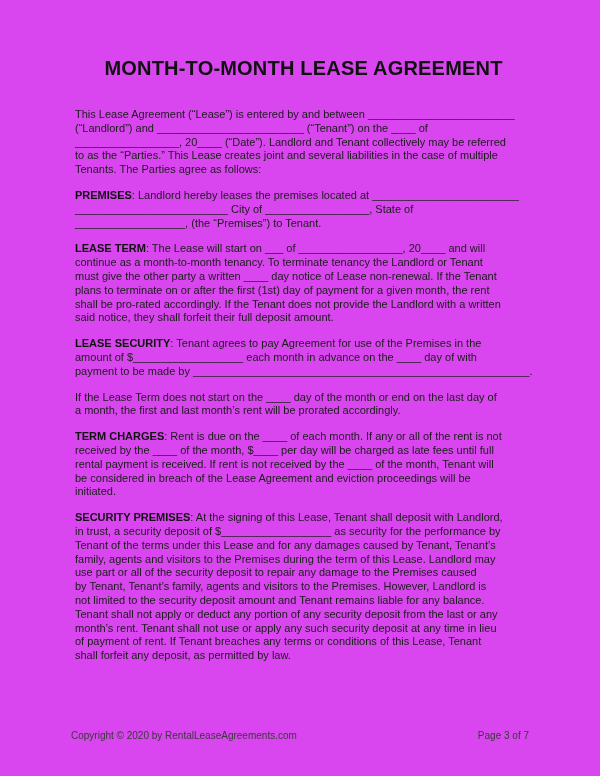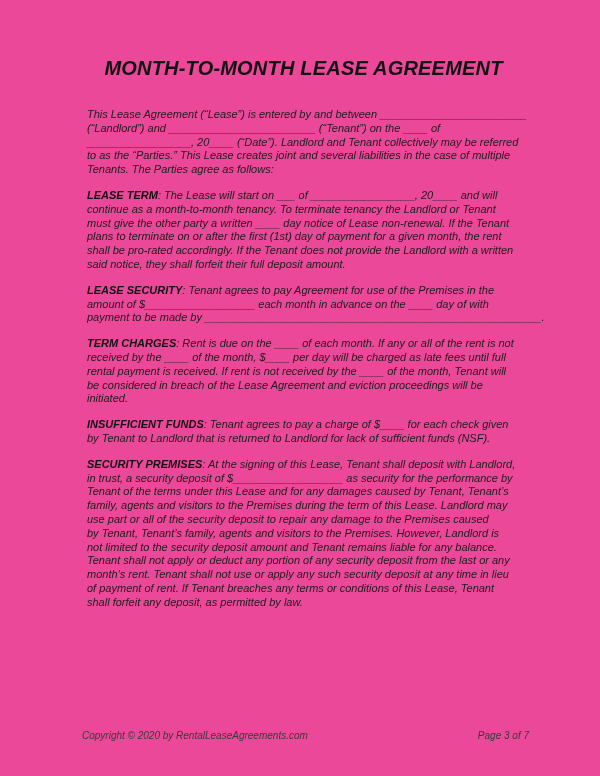--- a/index.html
+++ b/index.html
@@ -8,47 +8,46 @@
     background: #ffffff;
     font-family: "Liberation Sans", sans-serif;
     color: #1c1c1c;
     position: relative;
     overflow: hidden;
   }
   .page {
     position: absolute; inset: 0;
     padding: 0 64px 0 71px;
     box-sizing: border-box;
-    background: #ec4899;
-    font-style: italic;
+    background: #d946ef;
   }
   .doc-title {
     margin: 56px 0 0 0;
     text-align: center;
     font-size: 20px;
     line-height: 24px;
     font-weight: 700;
     color: #111111;
     letter-spacing: 0.2px;
   }
   .content {
     margin-top: 28px;
     width: 474px;
   }
   .para {
-    margin: 0 0 12px 16px;
+    margin: 0 0 12px 4px;
     font-size: 11px;
     line-height: 13.8px;
     white-space: pre-line;
   }
   .heading { font-weight: 700; color: #111111; }
   .lines { white-space: pre-line; }
   .footer {
     position: absolute;
-    left: 82px; right: 71px; top: 730px;
+    left: 71px; right: 71px; top: 730px;
     display: flex;
     justify-content: space-between;
     align-items: baseline;
     font-size: 10px;
     color: #3a3a3a;
   }
 </style>
 </head>
 <body>
 
@@ -57,41 +56,44 @@
   <h1 class="doc-title">MONTH-TO-MONTH LEASE AGREEMENT</h1>
 
   <div class="content">
 
     <p class="para"><span class="lines">This Lease Agreement (“Lease”) is entered by and between ________________________
 (“Landlord”) and ________________________ (“Tenant”) on the ____ of
 _________________, 20____ (“Date”). Landlord and Tenant collectively may be referred
 to as the “Parties.” This Lease creates joint and several liabilities in the case of multiple
 Tenants. The Parties agree as follows:</span></p>
 
+    <p class="para"><strong class="heading">PREMISES</strong><span class="lines">: Landlord hereby leases the premises located at ________________________
+_________________________ City of _________________, State of
+__________________, (the “Premises”) to Tenant.</span></p>
 
     <p class="para"><strong class="heading">LEASE TERM</strong><span class="lines">: The Lease will start on ___ of _________________, 20____ and will
 continue as a month-to-month tenancy. To terminate tenancy the Landlord or Tenant
 must give the other party a written ____ day notice of Lease non-renewal. If the Tenant
 plans to terminate on or after the first (1st) day of payment for a given month, the rent
 shall be pro-rated accordingly. If the Tenant does not provide the Landlord with a written
 said notice, they shall forfeit their full deposit amount.</span></p>
 
     <p class="para"><strong class="heading">LEASE SECURITY</strong><span class="lines">: Tenant agrees to pay Agreement for use of the Premises in the
 amount of $__________________ each month in advance on the ____ day of with
 payment to be made by _______________________________________________________.</span></p>
 
+    <p class="para"><span class="lines">If the Lease Term does not start on the ____ day of the month or end on the last day of
+a month, the first and last month’s rent will be prorated accordingly.</span></p>
 
     <p class="para"><strong class="heading">TERM CHARGES</strong><span class="lines">: Rent is due on the ____ of each month. If any or all of the rent is not
 received by the ____ of the month, $____ per day will be charged as late fees until full
 rental payment is received. If rent is not received by the ____ of the month, Tenant will
 be considered in breach of the Lease Agreement and eviction proceedings will be
 initiated.</span></p>
 
-    <p class="para"><strong class="heading">INSUFFICIENT FUNDS</strong><span class="lines">: Tenant agrees to pay a charge of $____ for each check given
-by Tenant to Landlord that is returned to Landlord for lack of sufficient funds (NSF).</span></p>
 
     <p class="para"><strong class="heading">SECURITY PREMISES</strong><span class="lines">: At the signing of this Lease, Tenant shall deposit with Landlord,
 in trust, a security deposit of $__________________ as security for the performance by
 Tenant of the terms under this Lease and for any damages caused by Tenant, Tenant’s
 family, agents and visitors to the Premises during the term of this Lease. Landlord may
 use part or all of the security deposit to repair any damage to the Premises caused
 by Tenant, Tenant’s family, agents and visitors to the Premises. However, Landlord is
 not limited to the security deposit amount and Tenant remains liable for any balance.
 Tenant shall not apply or deduct any portion of any security deposit from the last or any
 month’s rent. Tenant shall not use or apply any such security deposit at any time in lieu

